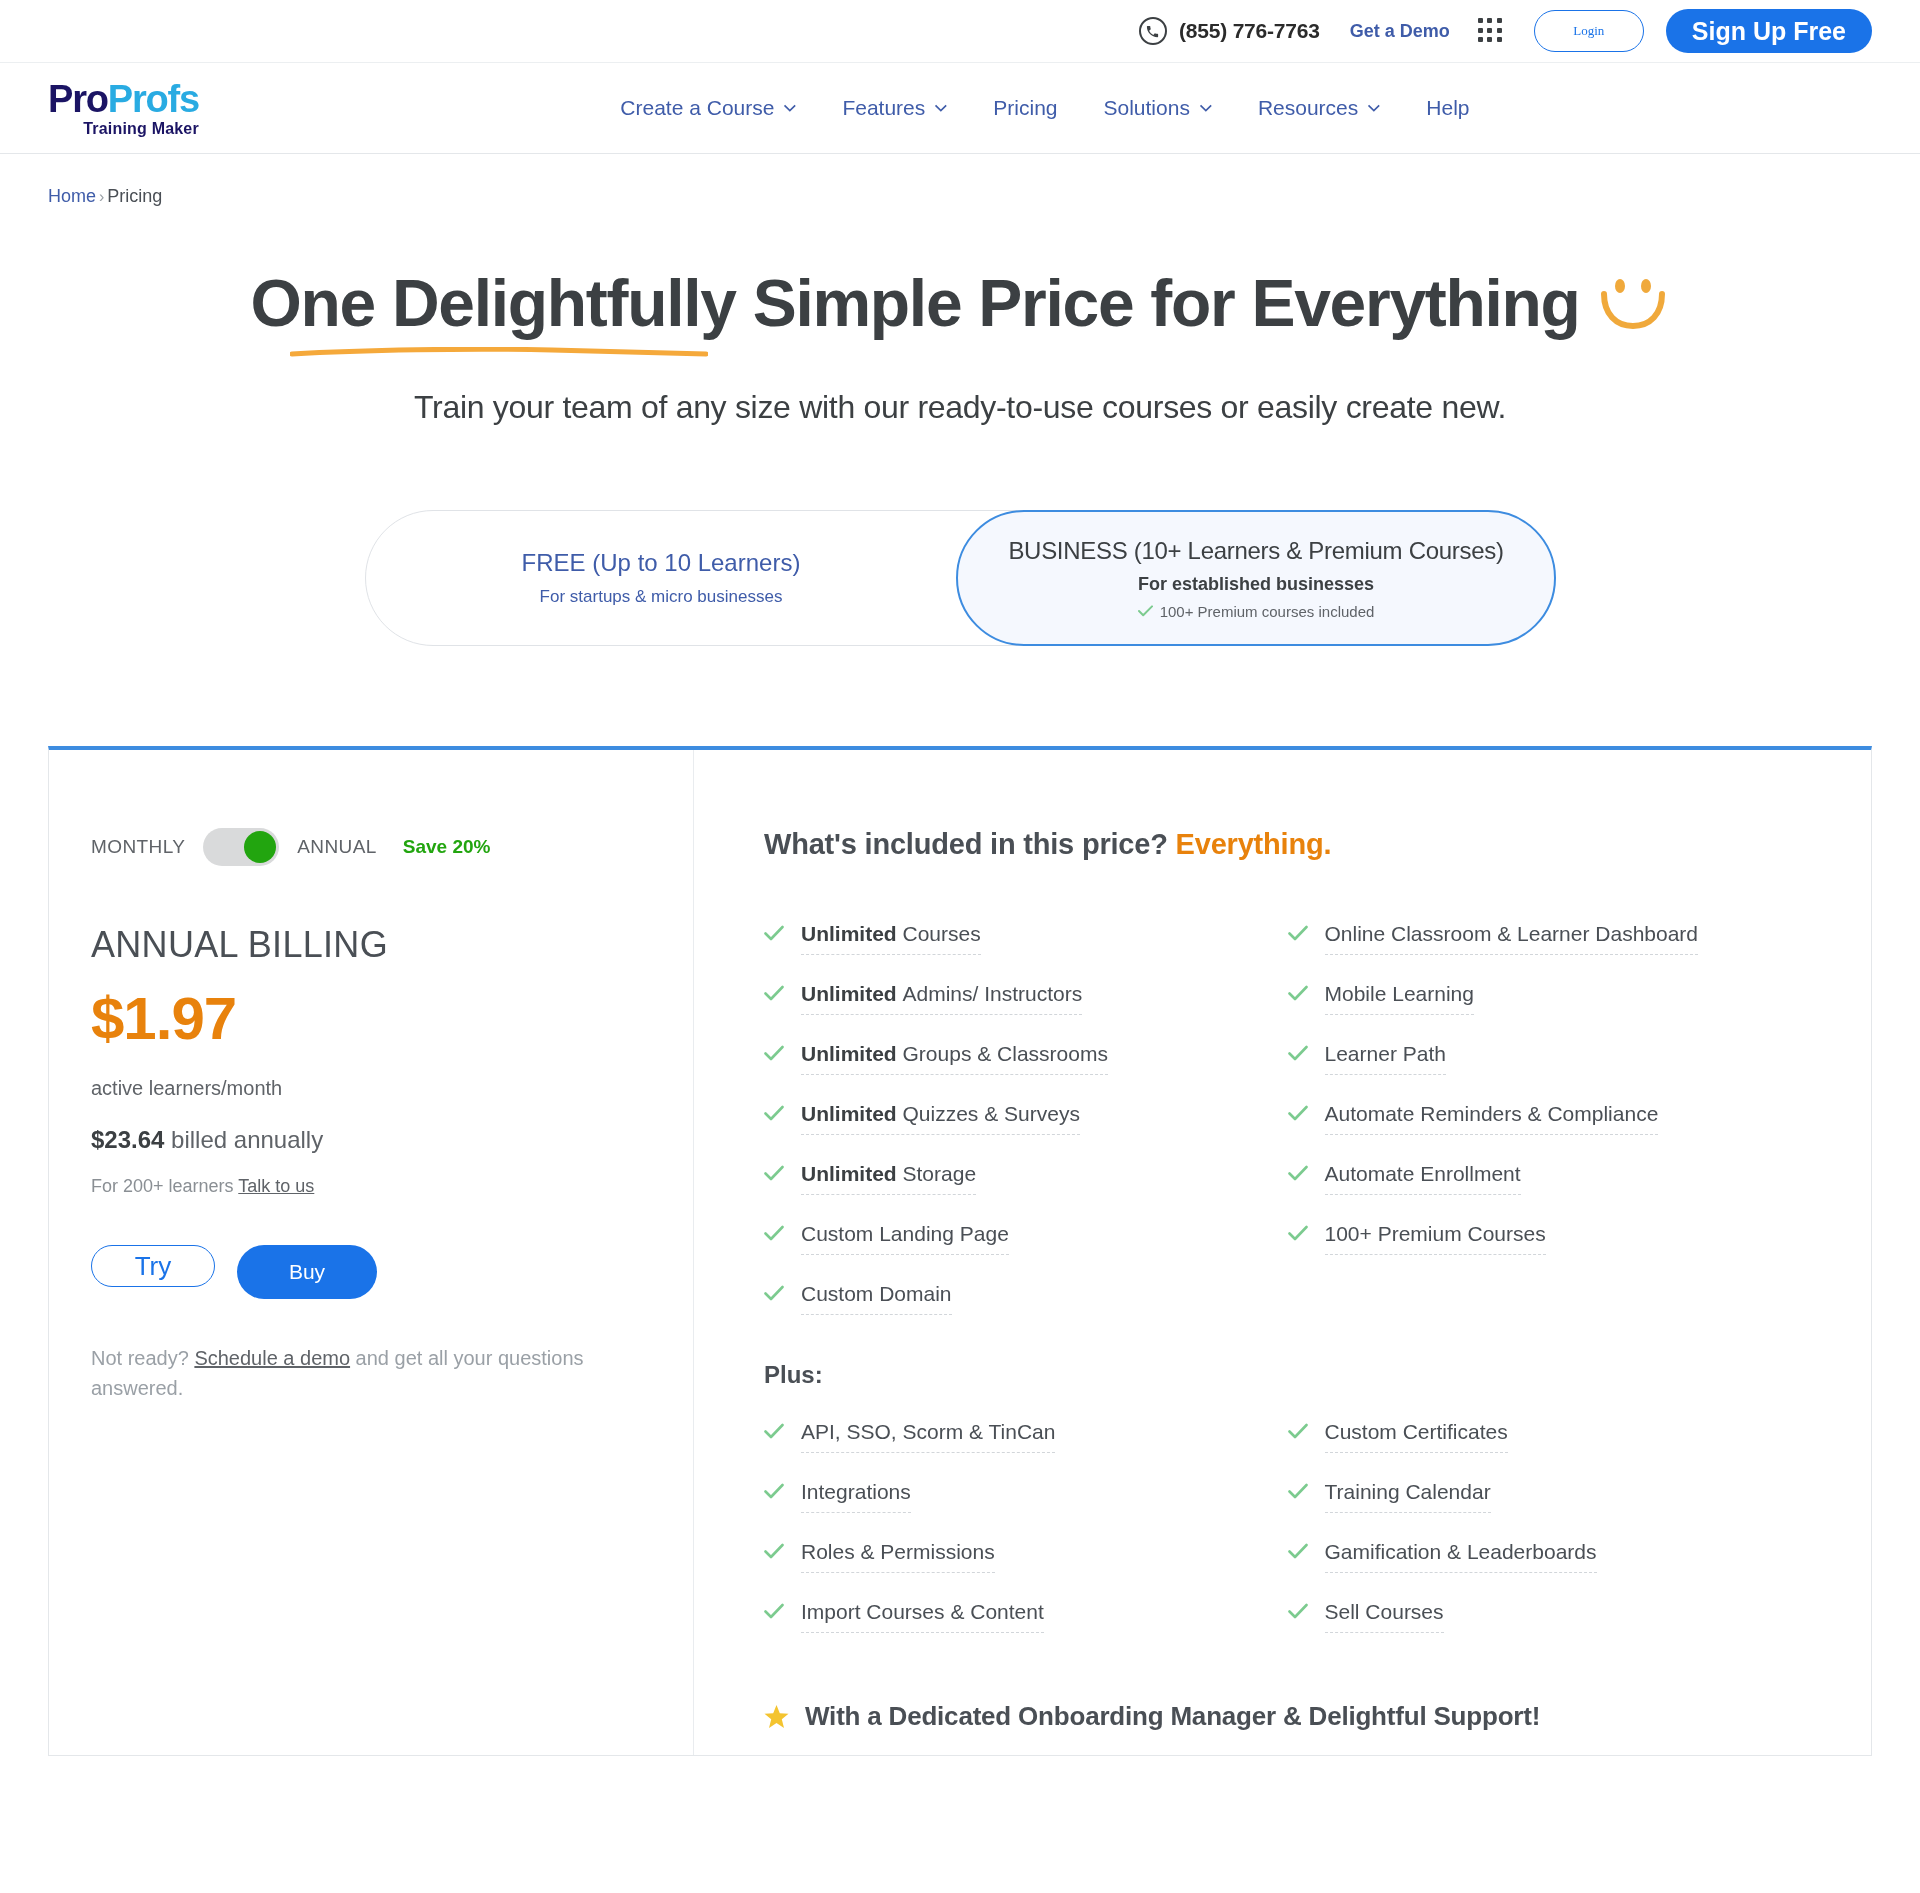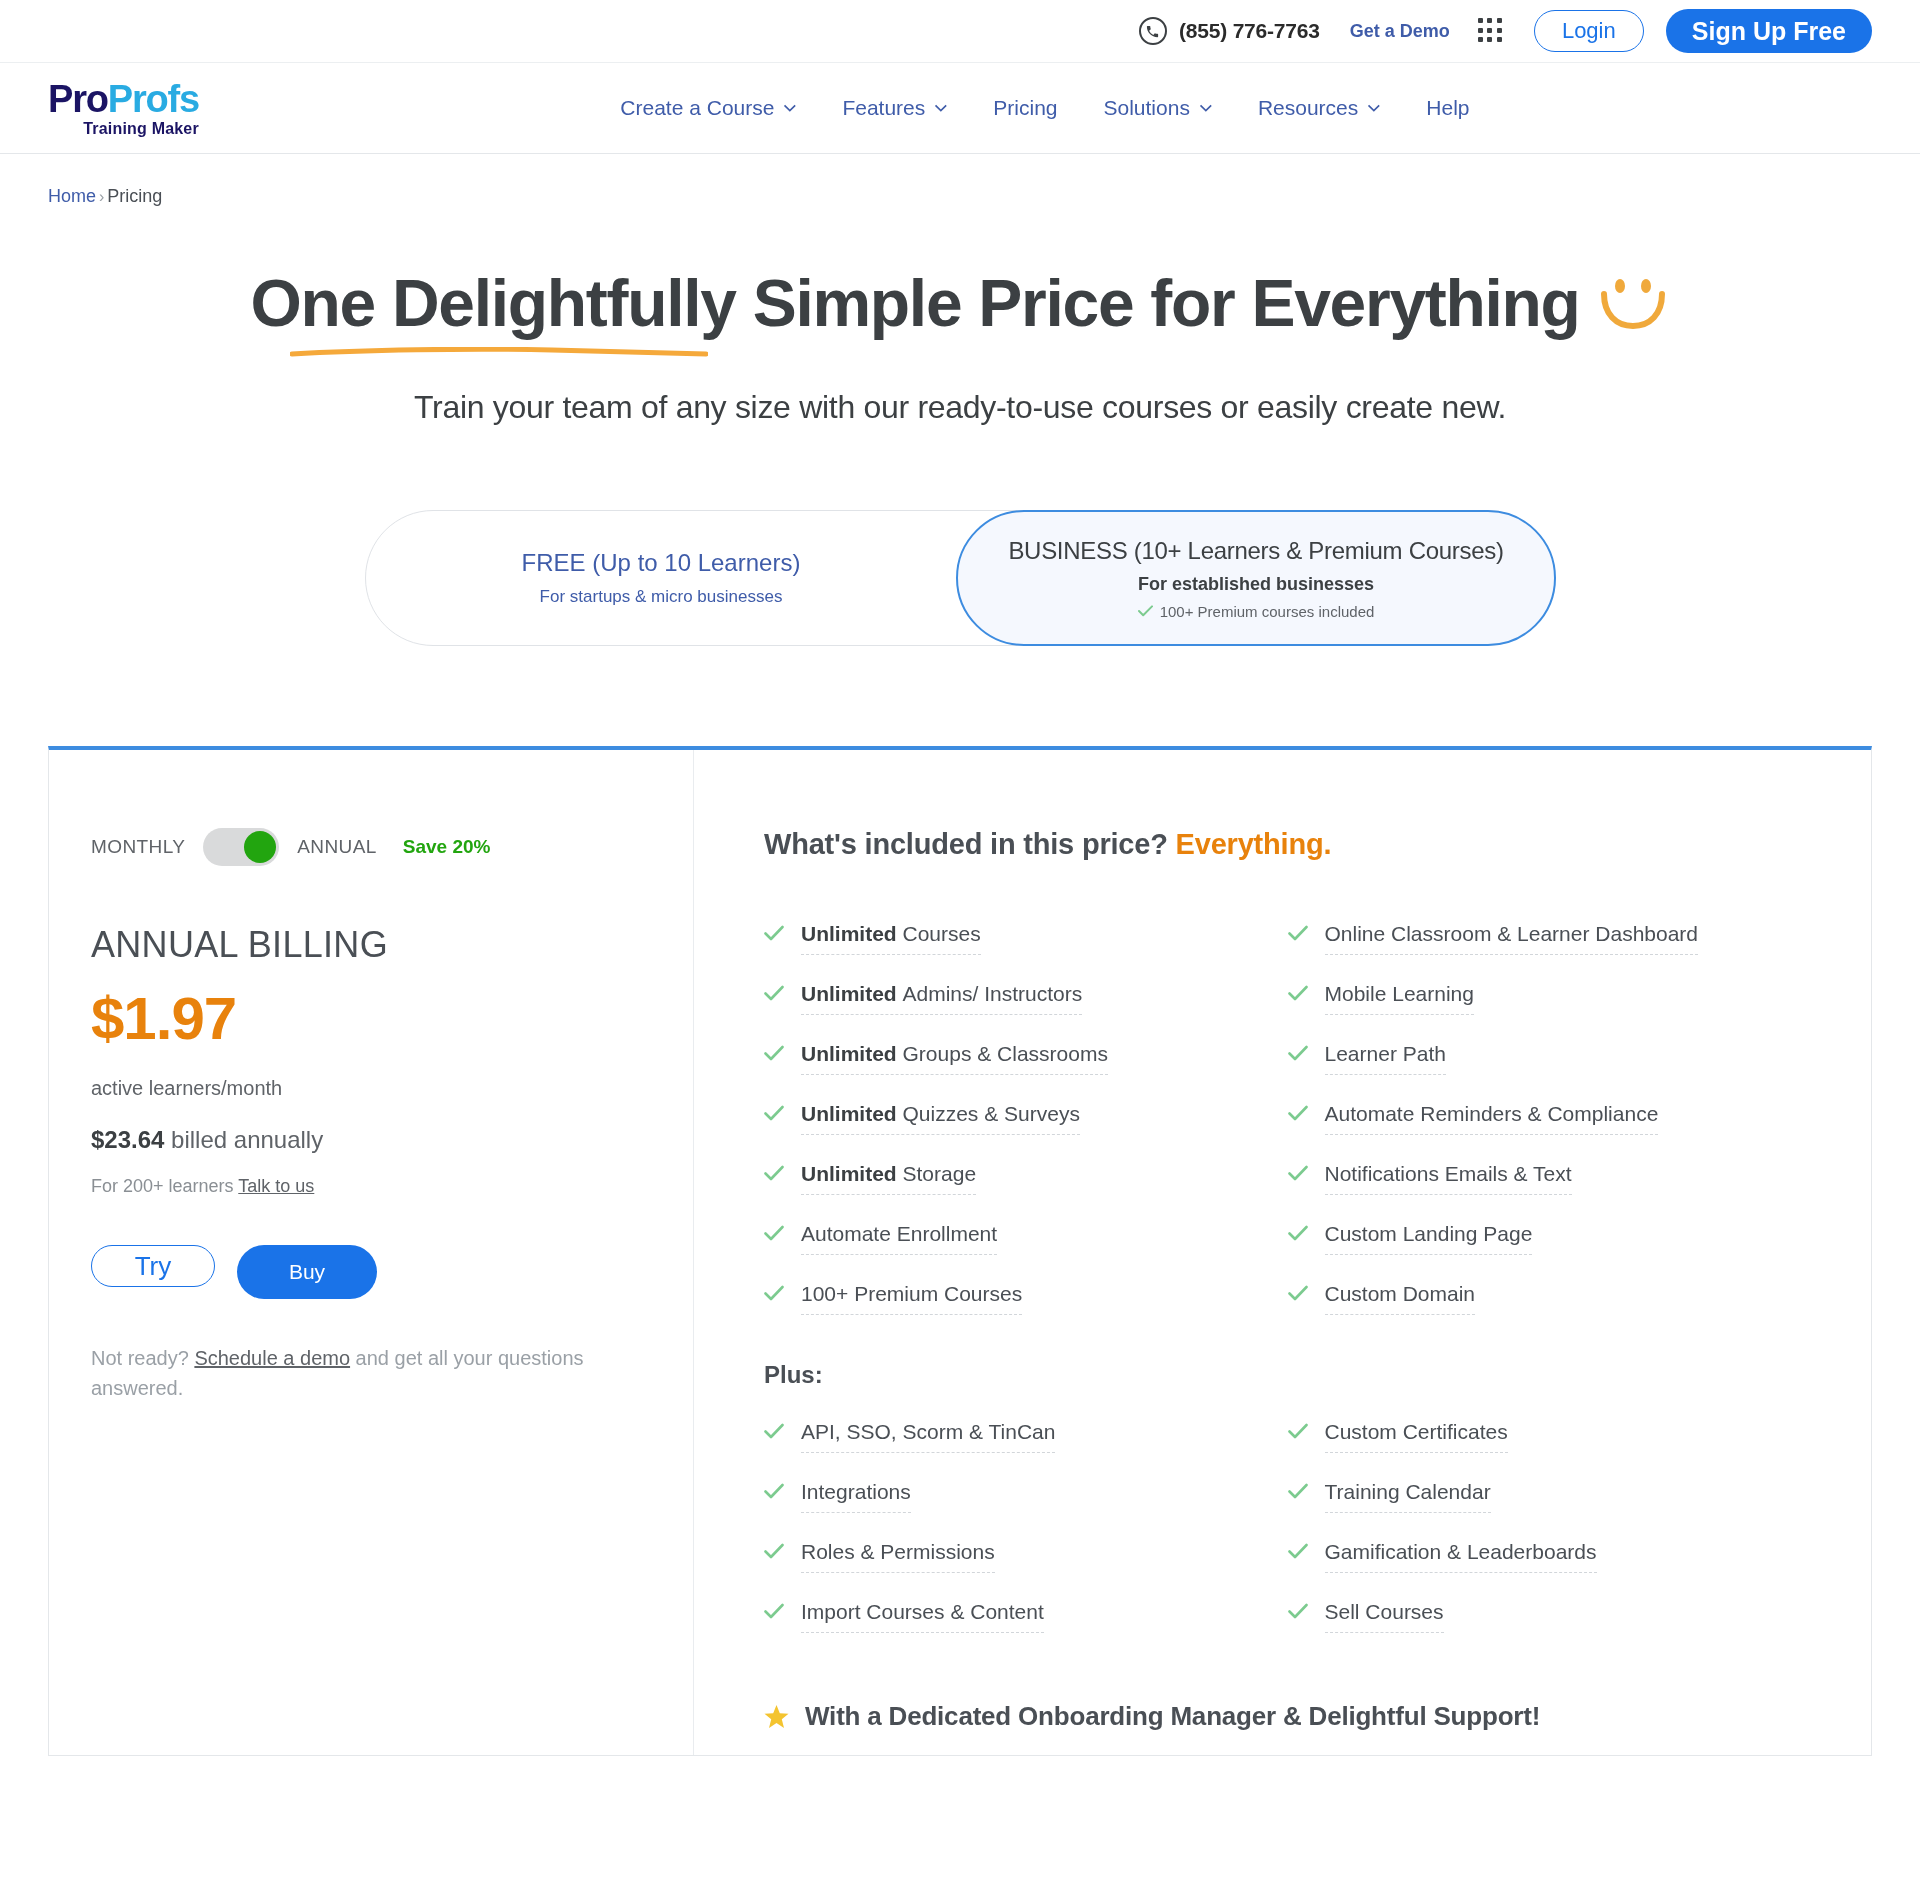--- a/index.html
+++ b/index.html
@@ -60,25 +60,25 @@
     border-radius: 1px;
     display: block;
     width: 5px; height: 5px;
   }
   .btn-login {
     width: 110px; height: 42px;
     border: 1.5px solid #1a73e8;
     border-radius: 21px;
     color: #1a73e8;
     background: #fff;
-    font-size: 22px;
+    font-size: 13px;
     display: flex; align-items: center; justify-content: center;
     margin-right: 22px;
     cursor: pointer;
-    font-family: Liberation Sans, sans-serif;
+    font-family: Liberation Serif, serif;
   }
   .btn-signup {
     height: 44px;
     padding: 0 26px;
     border: none;
     border-radius: 22px;
     background: #1a73e8;
     color: #fff;
     font-size: 25px;
     font-weight: bold;
@@ -514,26 +514,20 @@
           <div class="feat-item">
             <svg class="check" viewBox="0 0 20 16">
               <path d="M1.5 8.5l5.5 5.5L18.5 2" stroke="#7ccb8f" stroke-width="2.6" fill="none" stroke-linecap="round" stroke-linejoin="round"></path>
             </svg>
             <span class="feat-text"><b>Unlimited </b><span>Storage</span></span>
           </div>
           <div class="feat-item">
             <svg class="check" viewBox="0 0 20 16">
               <path d="M1.5 8.5l5.5 5.5L18.5 2" stroke="#7ccb8f" stroke-width="2.6" fill="none" stroke-linecap="round" stroke-linejoin="round"></path>
             </svg>
-            <span class="feat-text"><span>Notifications Emails &amp; Text</span></span>
-          </div>
-          <div class="feat-item">
-            <svg class="check" viewBox="0 0 20 16">
-              <path d="M1.5 8.5l5.5 5.5L18.5 2" stroke="#7ccb8f" stroke-width="2.6" fill="none" stroke-linecap="round" stroke-linejoin="round"></path>
-            </svg>
             <span class="feat-text"><span>Automate Enrollment</span></span>
           </div>
           <div class="feat-item">
             <svg class="check" viewBox="0 0 20 16">
               <path d="M1.5 8.5l5.5 5.5L18.5 2" stroke="#7ccb8f" stroke-width="2.6" fill="none" stroke-linecap="round" stroke-linejoin="round"></path>
             </svg>
             <span class="feat-text"><span>Custom Landing Page</span></span>
           </div>
           <div class="feat-item">
             <svg class="check" viewBox="0 0 20 16">

